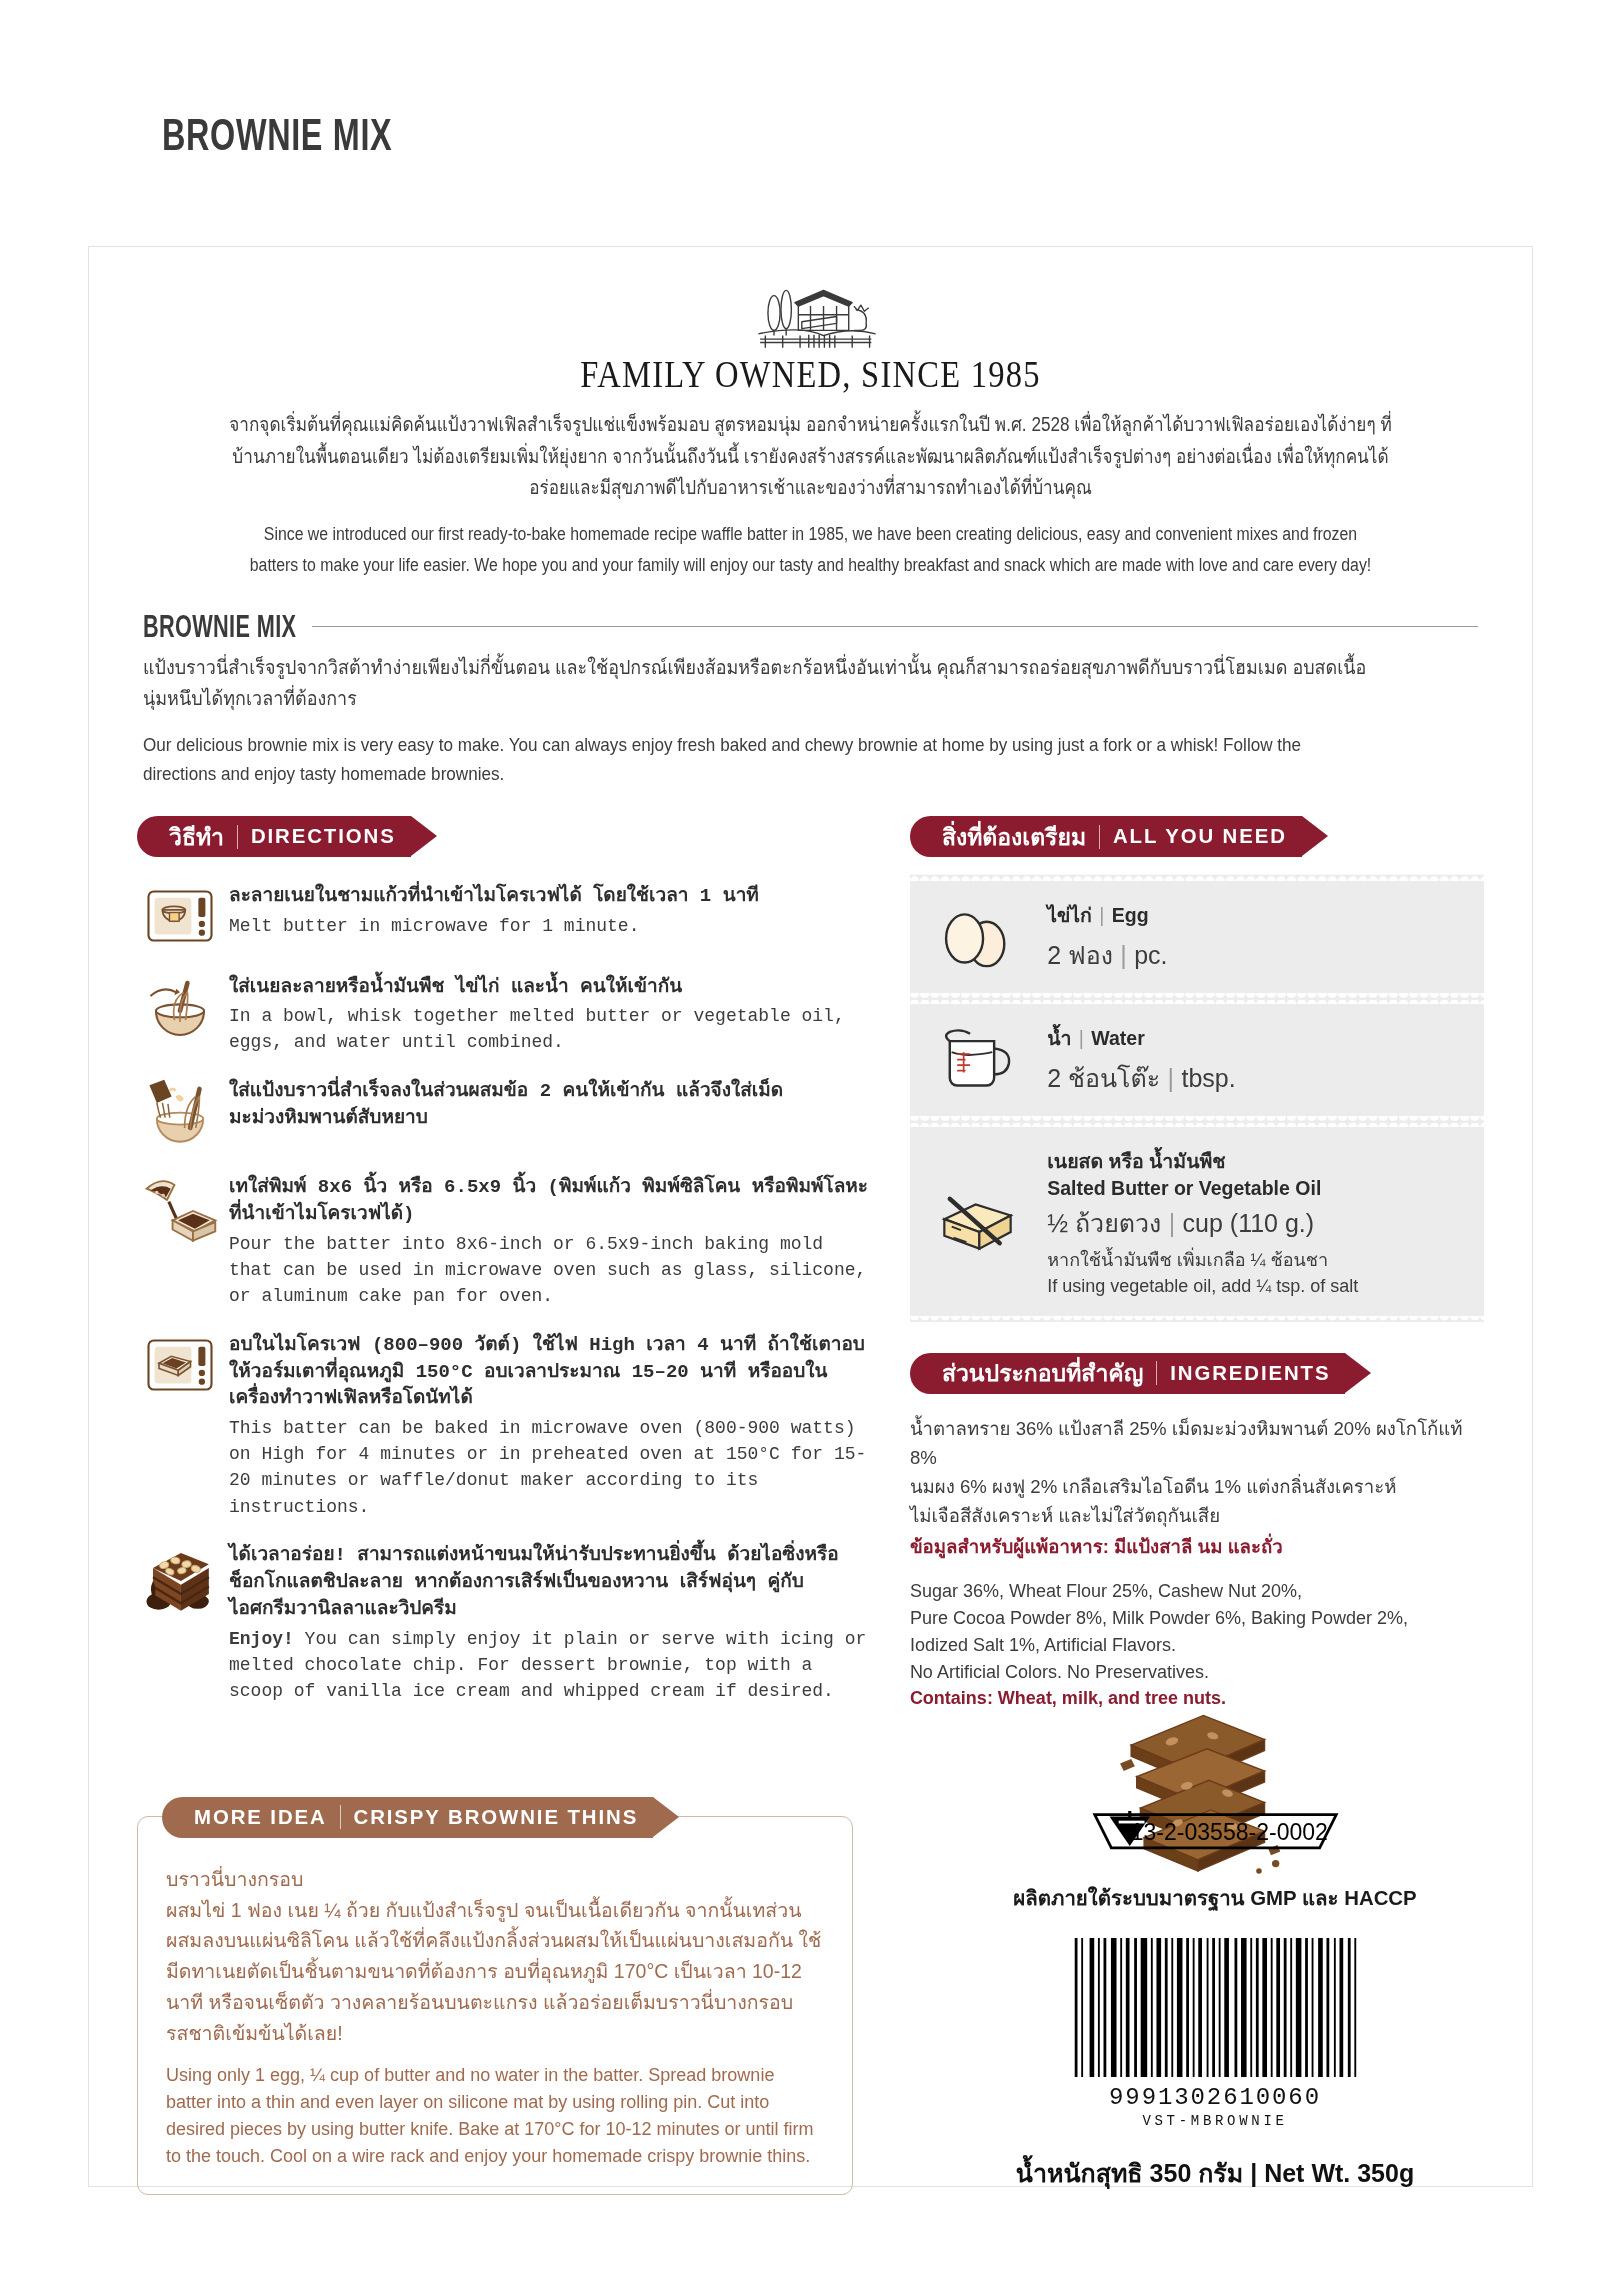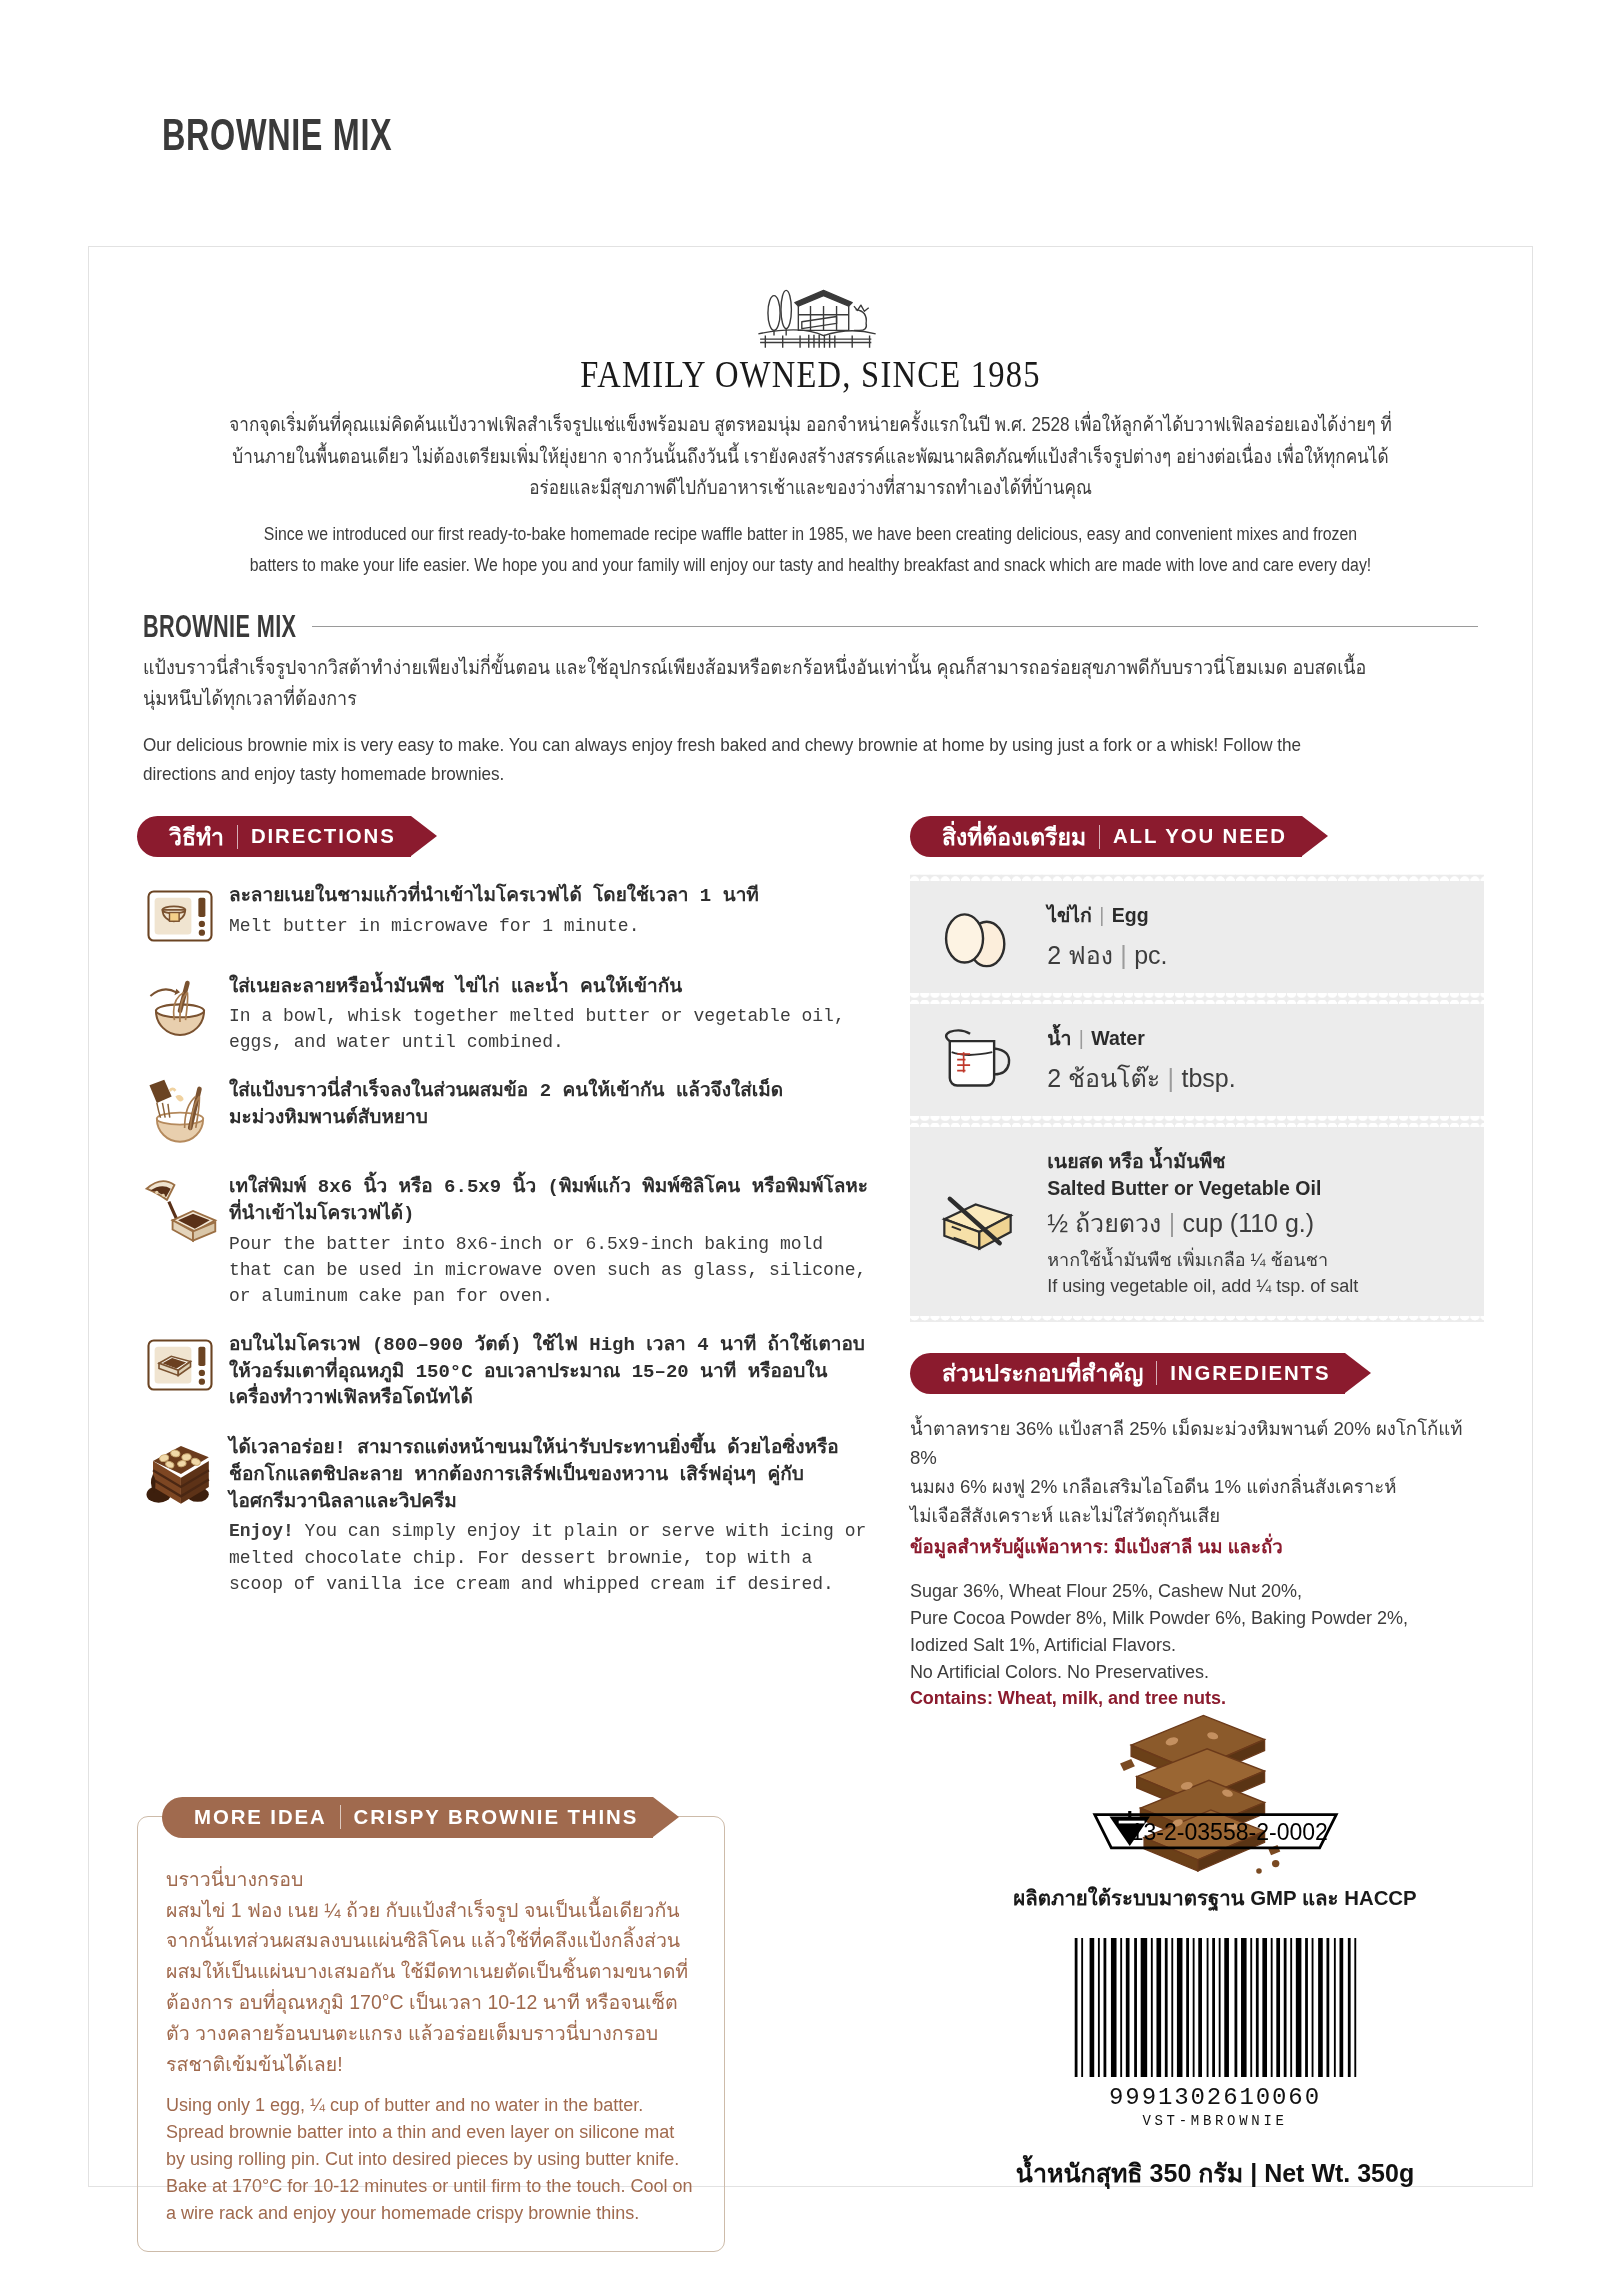--- a/index.html
+++ b/index.html
@@ -128,21 +128,21 @@
   .ing-block { margin-top: 37px; }
   .ing-th { margin-top: 20.4px; font-size: 18.6px; line-height: 1.56; color:#3c3c3c; }
   .ing-allergen-th { font-size: 18.6px; font-weight: bold; color:#8b1b2e; margin-top: 1.9px; }
   .ing-en { margin-top: 16.7px; font-size: 18px; line-height: 1.5; color:#3c3c3c; }
   .ing-allergen-en { font-size: 18px; font-weight: bold; color:#8b1b2e; margin-top: 1.9px; }
 
   
   .more-box {
     position: absolute;
     left: 137px; top: 1816px;
-    width: 588px;
+    width: 716px;
     border: 0.9px solid #cdbba9;
     border-radius: 11px;
     padding: 41px 28px 24px;
   }
   .more-ribbon-wrap { position: absolute; left: 24px; top: -20.4px; }
   .more-th-title { font-size: 19.5px; color:#a06a4e; margin-top: 5.6px; }
   .more-th-body { font-size: 19.5px; line-height: 1.58; color:#a06a4e; }
   .more-en-body { font-size: 18px; line-height: 1.5; color:#a06a4e; margin-top: 13px; }
   .choco-stack { position: absolute; left: 965px; top: -109px; }
 
@@ -284,20 +284,21 @@
               <path d="M20 38 l11 -6 l16 5 l-11 7 z" fill="#6b4020"></path>
               <path d="M16 38 l0 6 l22 8 l0 -6 z" fill="#e6dac4" stroke="#7a5230" stroke-width="1.8"></path>
               <path d="M38 46 l14 -10 l0 6 l-14 10 z" fill="#ddcfb4" stroke="#7a5230" stroke-width="1.8"></path>
               <rect x="61" y="19" width="8" height="22" rx="2" fill="#6b4423"></rect>
               <circle cx="65" cy="49" r="3.6" fill="#6b4423"></circle>
               <circle cx="65" cy="59" r="3.6" fill="#6b4423"></circle>
             </svg>
           </div>
           <div class="step-body">
             <div class="step-th">อบในไมโครเวฟ (800–900 วัตต์) ใช้ไฟ High เวลา 4 นาที ถ้าใช้เตาอบ ให้วอร์มเตาที่อุณหภูมิ 150°C  อบเวลาประมาณ 15–20 นาที หรืออบในเครื่องทำวาฟเฟิลหรือโดนัทได้</div>
+            <div class="step-en">This batter can be baked in microwave oven (800-900 watts) on High for 4 minutes or in preheated oven at 150°C for 15-20 minutes or waffle/donut maker according to its instructions.</div>
           </div>
         </div>
 
         <div class="step">
           <div class="step-icon">
             <svg width="80" height="80" viewBox="0 0 86 86">
               <ellipse cx="20" cy="66" rx="13" ry="9" fill="#3d1f0d"></ellipse>
               <ellipse cx="62" cy="66" rx="12" ry="8" fill="#3d1f0d"></ellipse>
               <path d="M14 30 l30 -16 l30 12 l-30 18 z" fill="#6b3b1c"></path>
               <path d="M14 30 l0 28 l30 18 l0 -28 z" fill="#7d4622"></path>

